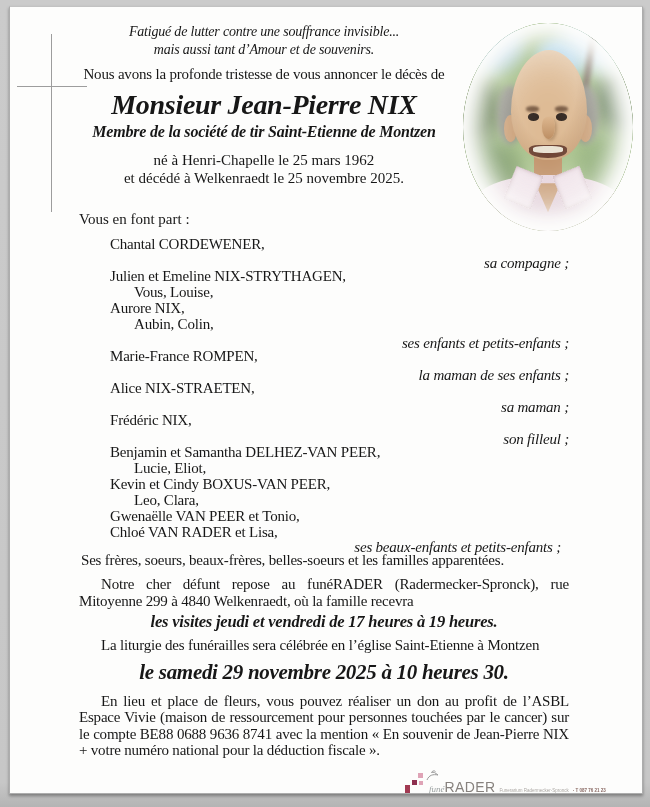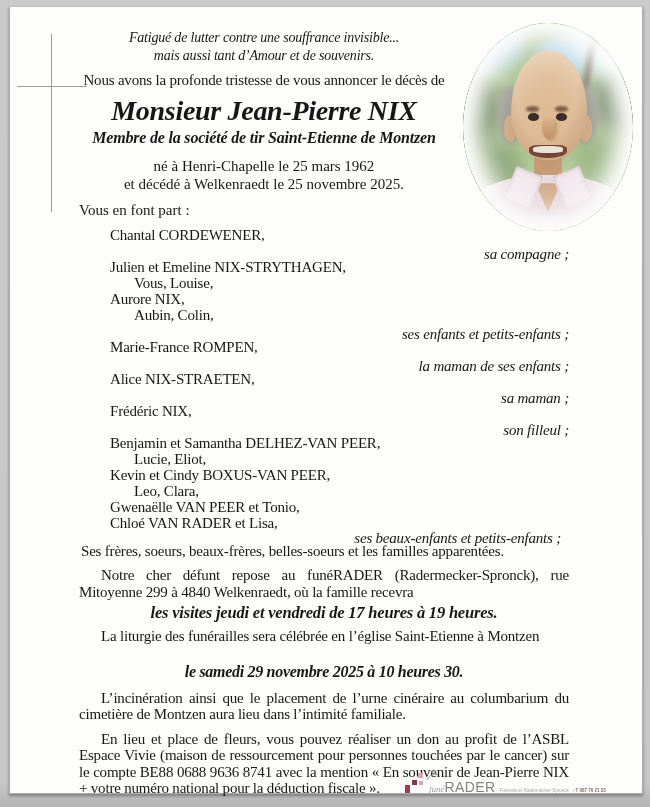--- a/index.html
+++ b/index.html
@@ -11,21 +11,21 @@
   .page{
     position:absolute;left:9px;top:6px;width:634px;height:788px;
     background:#fdfdfc;border:1px solid #adadad;border-top-color:#c2c2c2;
     box-shadow:0 2px 3px rgba(0,0,0,0.35);box-sizing:border-box;
   }
   
   .cross-v{position:absolute;left:41px;top:27px;width:1px;height:178px;background:#9d9d9d;}
   .cross-h{position:absolute;left:7px;top:79px;width:70px;height:1px;background:#9d9d9d;}
 
   
-  .header{position:absolute;left:38px;top:22px;width:432px;text-align:center;}
+  .header{position:absolute;left:38px;top:16px;width:432px;text-align:center;}
   .epigraph{font-style:italic;font-size:14px;line-height:18px;letter-spacing:-0.2px;}
   .announce{font-size:15px;line-height:19px;margin-top:6px;letter-spacing:-0.2px;}
   .dname{font-size:28px;line-height:33px;font-weight:bold;font-style:italic;margin-top:4px;letter-spacing:-0.3px;}
   .membership{font-size:16px;line-height:21px;font-weight:bold;font-style:italic;letter-spacing:-0.2px;}
   .dates{font-size:15px;line-height:18px;margin-top:9px;}
 
   
   .photo{position:absolute;left:453px;top:16px;width:170px;height:208px;}
   .ph-oval{position:absolute;inset:0;border-radius:50%;overflow:hidden;background:#86a565;}
   .ph-oval div{position:absolute;}
@@ -62,33 +62,33 @@
   .ph-shirt{left:6%;top:73%;width:88%;height:30%;
     background:linear-gradient(180deg,#e8d6df 0%,#dcc6d2 55%,#ece0e7 100%);
     border-radius:48% 48% 0 0;}
   .ph-collar{top:70.5%;width:17%;height:17%;background:#f0e3ea;box-shadow:inset 0 0 4px rgba(150,110,120,.5);}
   .col-l{left:27%;transform:rotate(22deg);}
   .col-r{right:27%;transform:rotate(-22deg);}
   .ph-vign{inset:0;border-radius:50%;
     box-shadow:inset 0 0 18px 13px #fdfdfc, inset 0 0 42px 30px rgba(253,253,252,0.6);}
 
   
-  .main{position:absolute;left:69px;top:195px;width:490px;}
+  .main{position:absolute;left:69px;top:204px;width:490px;}
   .intro{font-size:15px;line-height:16px;margin-bottom:9px;}
   .frow{font-size:15px;line-height:16px;letter-spacing:-0.2px;}
   .ind1{padding-left:31px;}
   .ind2{padding-left:55px;}
   .rel{text-align:right;font-style:italic;margin:3px 0 -3px;}
   .relx{margin:-1px 8px -3px;text-align:right;}
   .plain{padding-left:2px;}
   .para{margin:8px 0 0;font-size:15px;line-height:16.5px;text-align:justify;text-indent:22px;letter-spacing:-0.2px;}
   .oneline{text-align:left;}
   .centerline{text-align:center;font-weight:bold;font-style:italic;text-indent:0;}
   .visits{font-size:16.5px;line-height:19px;margin-top:3px;}
-  .datetime{font-size:16px;line-height:25px;margin-top:14px;letter-spacing:-0.3px;}
+  .datetime{font-size:21px;line-height:25px;margin-top:6px;letter-spacing:-0.3px;}
   .tight{margin-top:6px;}
 
   
   .logo{position:absolute;left:395px;top:765px;width:175px;height:26px;}
   .lg-sq{position:absolute;}
   .sq1{left:13px;top:1px;width:5px;height:5px;}
   .sq2{left:7px;top:8px;width:5px;height:5px;}
   .sq3{left:14px;top:9px;width:4px;height:4px;}
   .sq4{left:0;top:13px;width:5px;height:8px;}
   .lg-bird{position:absolute;left:21px;top:-2px;width:13px;height:11px;}
@@ -167,21 +167,20 @@
     <div class="frow ind1">Chloé VAN RADER et Lisa,</div>
     <div class="frow rel relx">ses beaux-enfants et petits-enfants ;</div>
     <div class="frow plain">Ses frères, soeurs, beaux-frères, belles-soeurs et les familles apparentées.</div>
 
     <div class="para">Notre cher défunt repose au funéRADER (Radermecker-Spronck), rue Mitoyenne 299 à 4840 Welkenraedt, où la famille recevra</div>
     <div class="para centerline visits">les visites jeudi et vendredi de 17 heures à 19 heures.</div>
 
     <div class="para oneline tight">La liturgie des funérailles sera célébrée en l’église Saint-Etienne à Montzen</div>
     <div class="para centerline datetime">le samedi 29 novembre 2025 à 10 heures 30.</div>
 
-    <div class="para tight">L’incinération ainsi que le placement de l’urne cinéraire au columbarium du cimetière de Montzen aura lieu dans l’intimité familiale.</div>
     <div class="para">En lieu et place de fleurs, vous pouvez réaliser un don au profit de l’ASBL Espace Vivie (maison de ressourcement pour personnes touchées par le cancer) sur le compte BE88 0688 9636 8741 avec la mention « En souvenir de Jean-Pierre NIX + votre numéro national pour la déduction fiscale ».</div>
   </div>
 
   <div class="logo">
     <div class="lg-sq sq1" style="background: rgb(223, 163, 182);"></div>
     <div class="lg-sq sq2" style="background: rgb(142, 47, 79);"></div>
     <div class="lg-sq sq3" style="background: rgb(223, 163, 182);"></div>
     <div class="lg-sq sq4" style="background: rgb(162, 58, 82);"></div>
     <svg class="lg-bird" viewBox="0 0 13 11">
       <path d="M1 10 C3 5 7 4 12 5 C9.5 3 7.5 1.5 5.5 2.5 C6.5 0.5 8.5 0.5 9.5 1.5" fill="none" stroke="#9a9a9a" stroke-width="1"></path>

